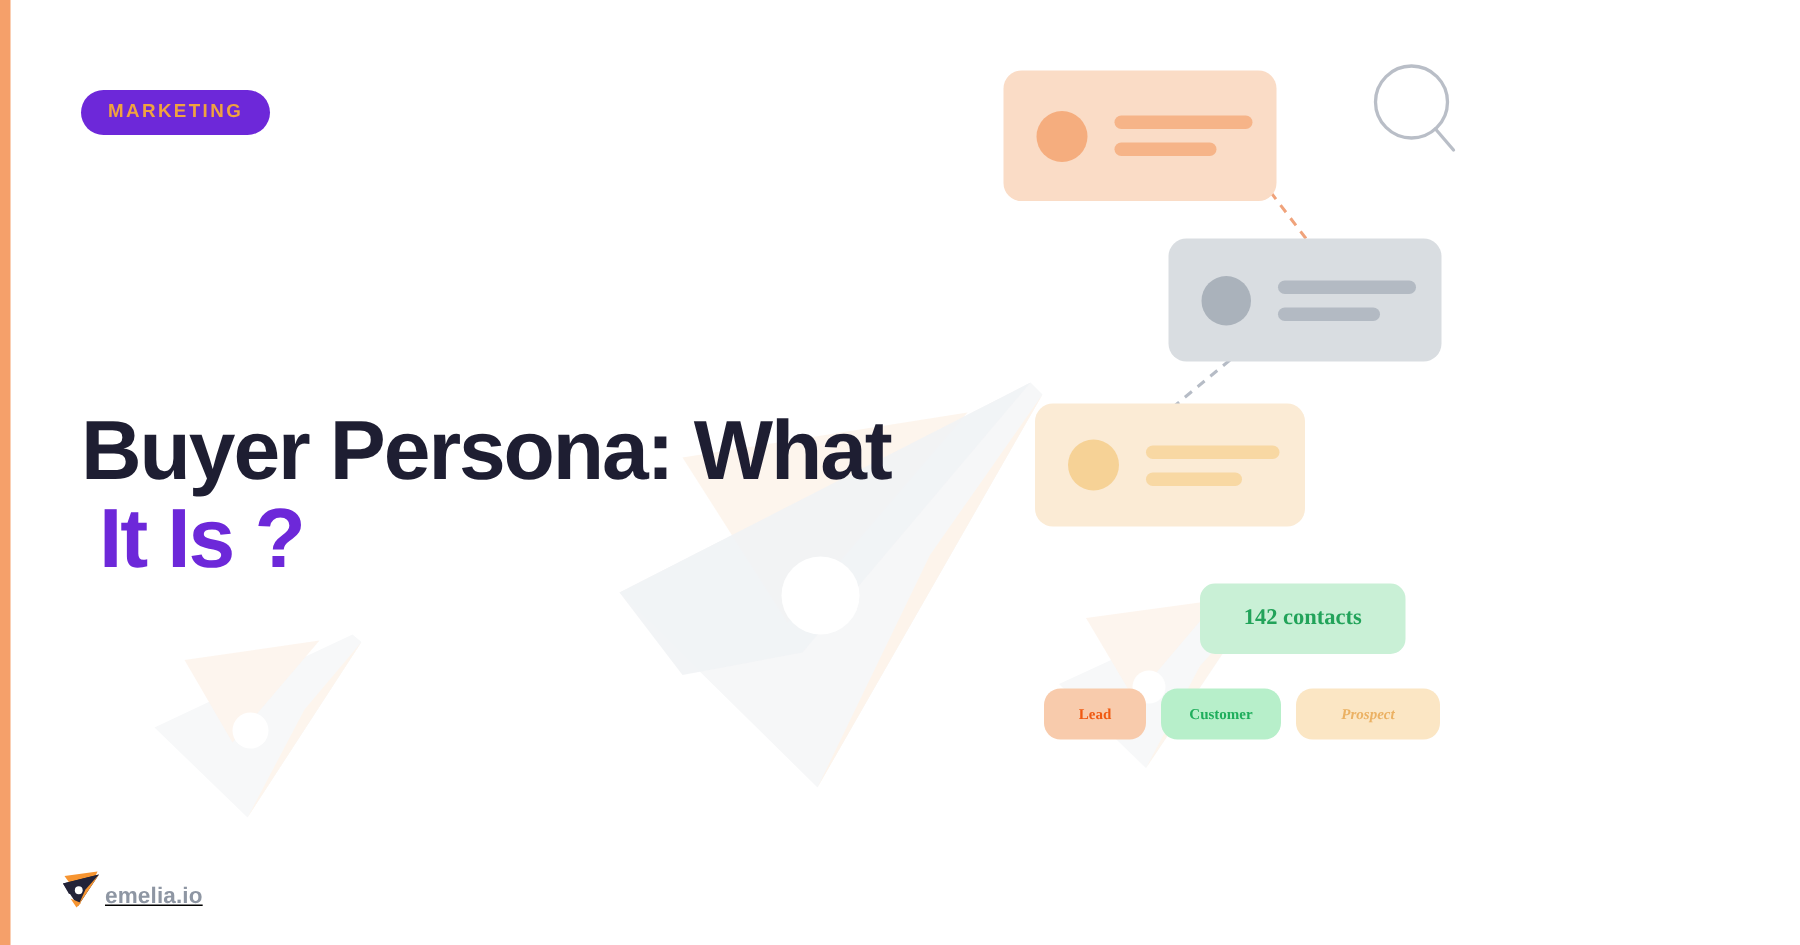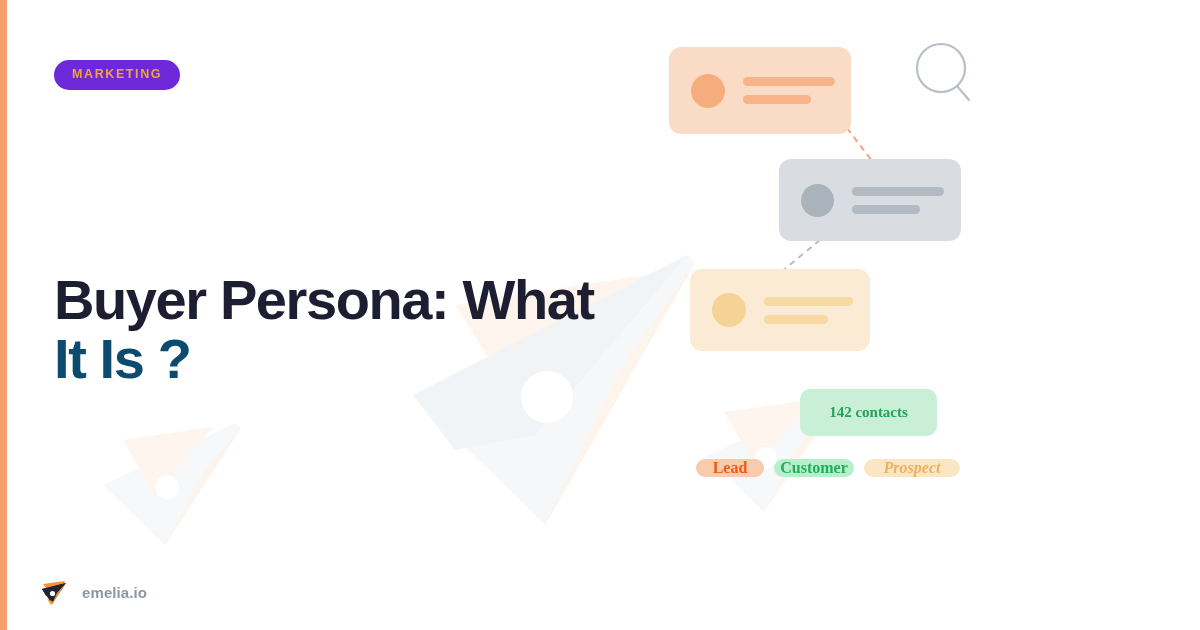--- a/index.html
+++ b/index.html
@@ -59,30 +59,31 @@
     left: 54px;
     top: 232px;
     width: 620px;
     font-size: 56px;
     font-weight: bold;
     line-height: 1.06;
     letter-spacing: -1.4px;
     font-family: "Liberation Sans", sans-serif;
   }
   .headline .l1 { color: #1E1E32; display: block; }
-  .headline .l2 { color: #0c4a6e; display: block; }
+  .headline .l2 { color: #6d28d9; display: block; margin-left: 12px; }
 
   
   .logo-wrap {
     position: absolute;
     left: 40px;
     top: 578px;
     display: flex;
-    align-items: center;
-    gap: 14px;
+    align-items: flex-end;
+    gap: 2px;
+    text-decoration: underline;
   }
   .logo-mark { width: 28px; height: 28px; display:block; }
   .logo-text {
     font-size: 15px;
     font-weight: bold;
     color: #8E96A3;
     letter-spacing: 0.1px;
   }
 
   
@@ -162,27 +163,27 @@
   
   .tags {
     position: absolute;
     left: 696px; top: 459px;
     display: flex;
     gap: 10px;
     align-items: center;
   }
   .tag {
     border-radius: 11px;
-    height: 18px;
+    height: 34px;
     display: flex;
     align-items: center;
     justify-content: center;
     font-family: "Liberation Serif", serif;
     font-weight: bold;
-    font-size: 16px;
+    font-size: 10px;
   }
   .tag.lead { width: 68px; background: #F8CBAC; color: #F05A12; }
   .tag.customer { width: 80px; background: #B7EFCA; color: #1FAE5C; text-align: center; }
   .tag.prospect { width: 96px; background: #FBE6C4; color: #EBB163; font-style: italic; }
 </style>
 </head>
 <body>
 
 <div class="canvas">
 

